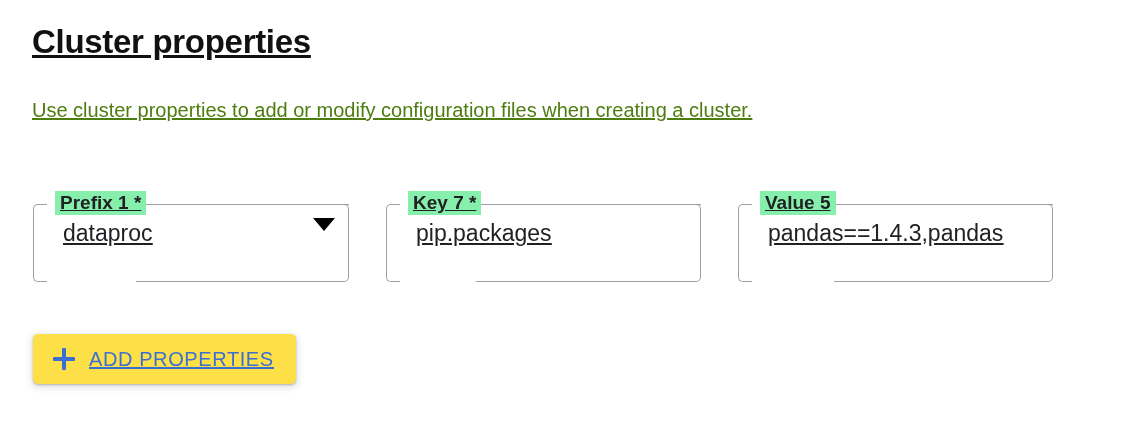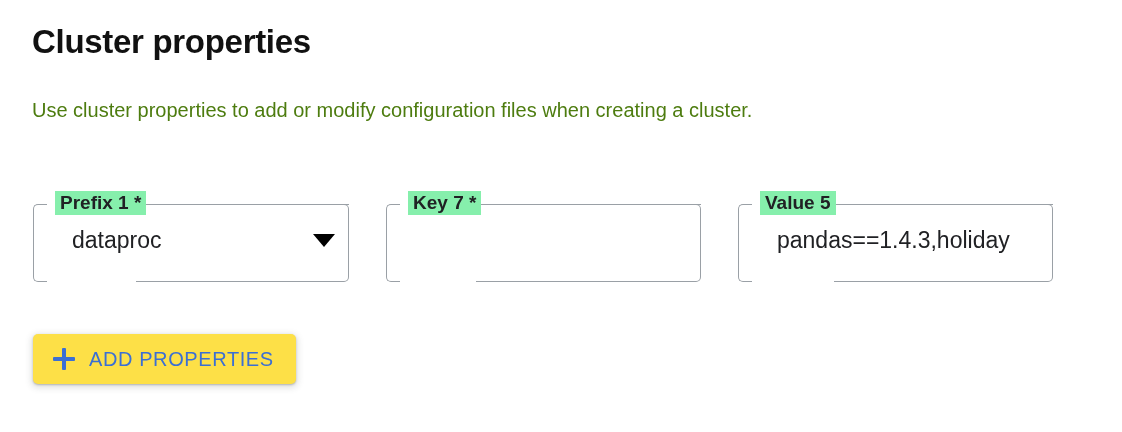--- a/index.html
+++ b/index.html
@@ -1,15 +1,15 @@
 <!DOCTYPE html>
 <html><head>
 <meta charset="utf-8">
 <style>
-  * { box-sizing: border-box; }
+  * { box-sizing: border-box; text-decoration: underline; }
   html, body {
     margin: 0;
     padding: 0;
     background: #ffffff;
   }
   body {
     width: 1122px;
     height: 432px;
     position: relative;
     font-family: "Liberation Sans", sans-serif;
@@ -108,25 +108,25 @@
     background: #86efac;
     font-size: 19px;
     font-weight: 700;
     line-height: 24px;
     color: #202124;
     white-space: nowrap;
   }
 
   .field-control {
     position: absolute;
-    left: 16px; right: 0;
+    left: 7px; right: 0;
     top: 14px;
     height: 44px;
     display: flex;
-    align-items: center;
+    align-items: flex-start;
     padding: 0 14px 0 23px;
     overflow: hidden;
   }
 
   .field-value-text {
     font-size: 23px;
     font-weight: 400;
     line-height: 30px;
     color: #202124;
     white-space: nowrap;
@@ -222,31 +222,34 @@
       </div>
     </div>
 
     <div class="field field-key">
       <div class="outline">
         <span class="ol-left"></span>
         <span class="ol-notch"></span>
         <span class="ol-right"></span>
       </div>
       <span class="field-label">Key 7 *</span>
+      <div class="field-control">
+        <span class="field-value-text">pip.packages</span>
+      </div>
     </div>
 
     <div class="field field-value">
       <div class="outline">
         <span class="ol-left"></span>
         <span class="ol-notch"></span>
         <span class="ol-right"></span>
       </div>
       <span class="field-label">Value 5</span>
       <div class="field-control">
-        <span class="field-value-text">pandas==1.4.3,holiday</span>
+        <span class="field-value-text">pandas==1.4.3,pandas</span>
       </div>
     </div>
 
   </div>
 
   <button class="add-btn">
     <span class="plus-icon"></span>
     <span class="add-btn-label">ADD PROPERTIES</span>
   </button>
 

